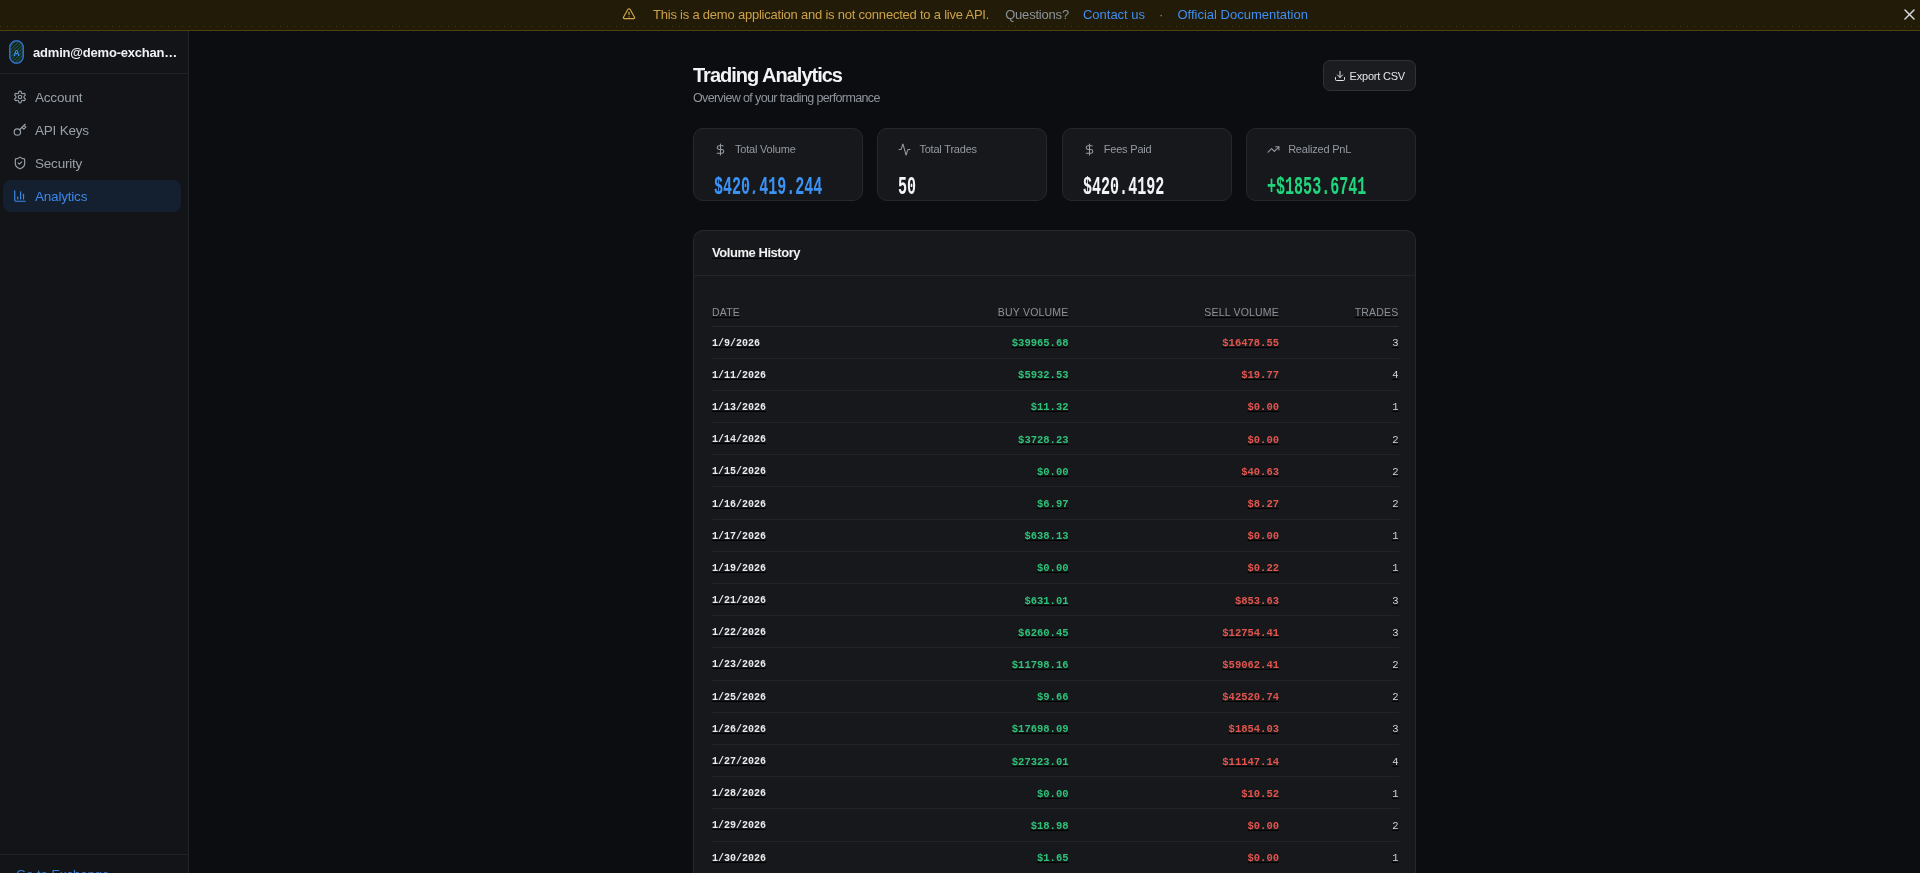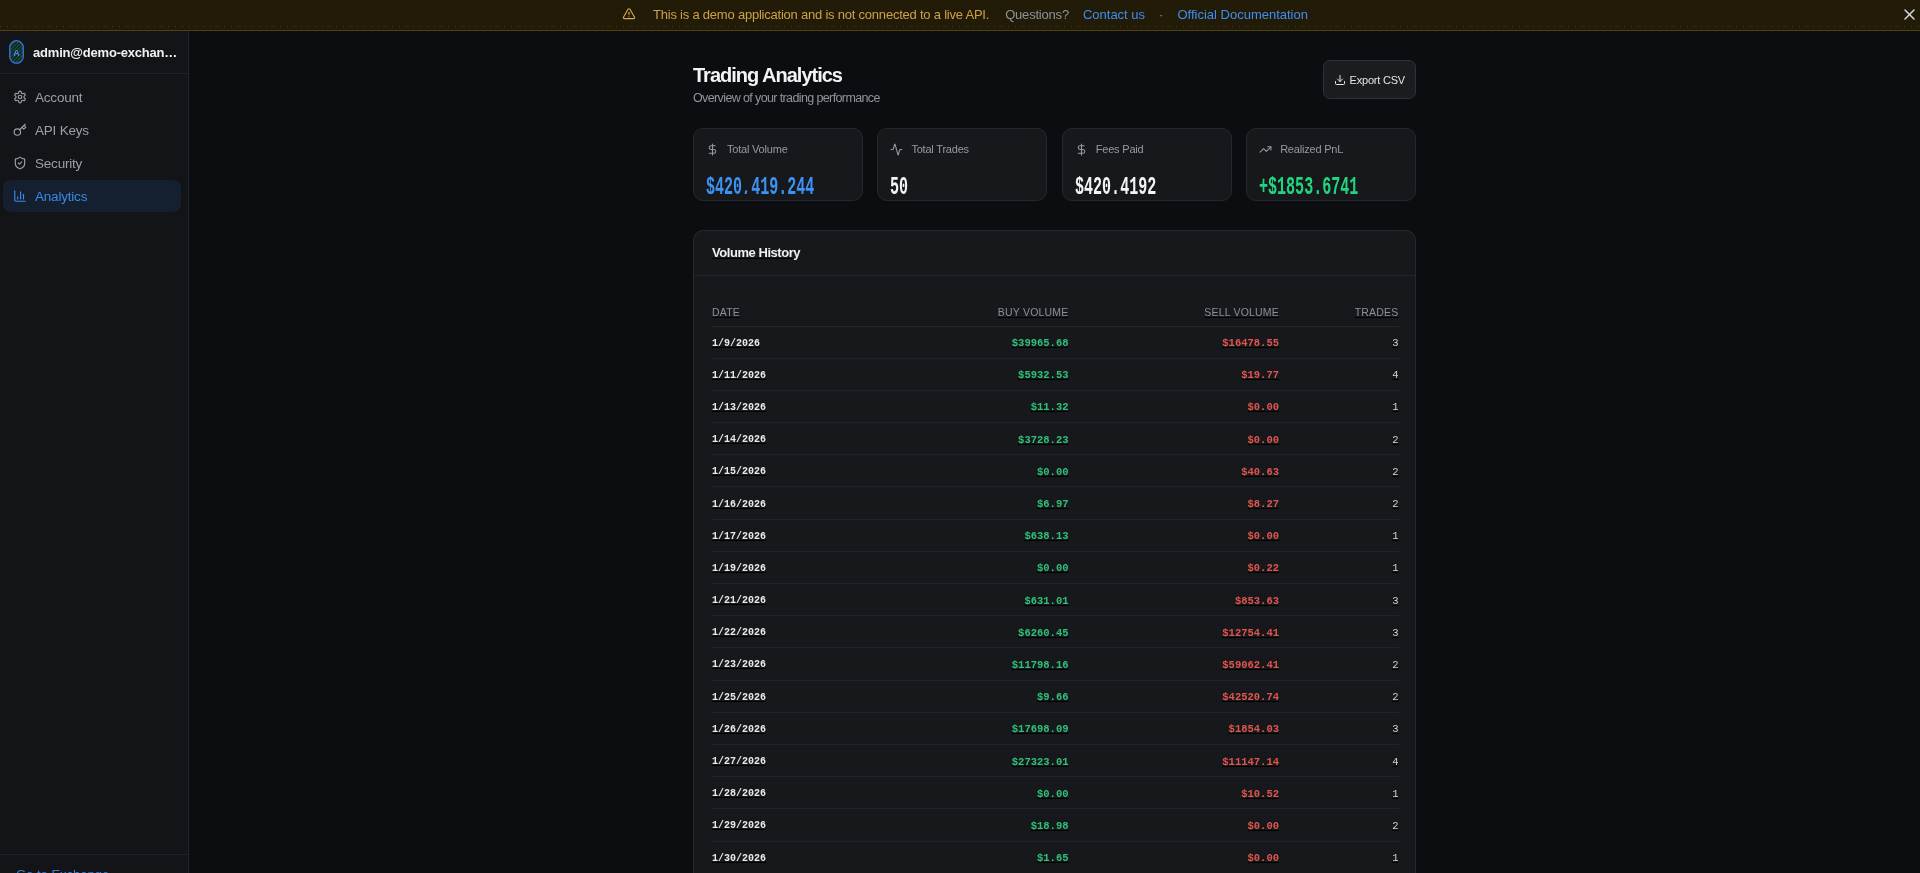--- a/index.html
+++ b/index.html
@@ -31,25 +31,25 @@
 .nitem { height:32px; margin-bottom:1px; border-radius:8px; display:flex; align-items:center; gap:8px; padding-left:10px; color:#98a0a8; font-size:13.5px; letter-spacing:-0.2px; }
 .nitem svg { flex:none; }
 .nitem.active { background:#14202f; color:#3c87e8;gap:8px; }
 .sfoot { position:absolute; left:0; right:0; top:823px; border-top:1px solid #1e2126; padding:10px 16px; }
 .sfoot a { color:#3a7fd9; font-size:13px; text-decoration:none; }
 
 
 .pagehead { display:flex; justify-content:space-between; align-items:flex-start; }
 h1 { font-size:20px; line-height:28px; font-weight:700; color:#f2f3f5; letter-spacing:-1px; }
 .sub { font-size:12.5px; line-height:19px; color:#8f959d; letter-spacing:-0.62px; }
-.btn { display:flex; align-items:center; gap:4px; height:39px; padding:0 10px; margin-top:-1px; background:#1a1c1f; border:1px solid #2e3136; border-radius:7px; color:#e3e5e7; font-size:11px; letter-spacing:-0.2px; font-weight:500; }
+.btn { display:flex; align-items:center; gap:4px; height:31px; padding:0 10px; margin-top:-1px; background:#1a1c1f; border:1px solid #2e3136; border-radius:7px; color:#e3e5e7; font-size:11px; letter-spacing:-0.2px; font-weight:500; }
 
 
 .cards { margin-top:20px; display:grid; grid-template-columns:repeat(4,minmax(0,1fr)); gap:14.5px; }
-.card { height:73px; background:#17181b; border:1px solid #26282d; border-radius:10px; padding:12px 12px; }
+.card { height:73px; background:#17181b; border:1px solid #26282d; border-radius:10px; padding:12px 20px; }
 .clabel { display:flex; align-items:center; gap:8px; color:#949aa2; font-size:11px; letter-spacing:-0.2px; line-height:16px; }
 .cval { margin-top:19px; height:18px; overflow:hidden; white-space:nowrap; }
 .cval span { display:inline-block; position:relative; top:4.4px; font-family:"Liberation Mono", monospace; font-weight:700; font-size:25.5px; line-height:16px; transform:scaleX(0.59); transform-origin:left top; }
 .v-blue { color:#3b93f5; }
 .v-white { color:#f2f4f6; }
 .v-green { color:#21d57e; }
 
 
 .tcard { margin-top:29px; background:#17181b; border:1px solid #26282d; border-radius:10px 10px 0 0; border-bottom:none;text-decoration:underline; }
 .tcard .thead { padding:14px 18px; border-bottom:1px solid #222529; }

